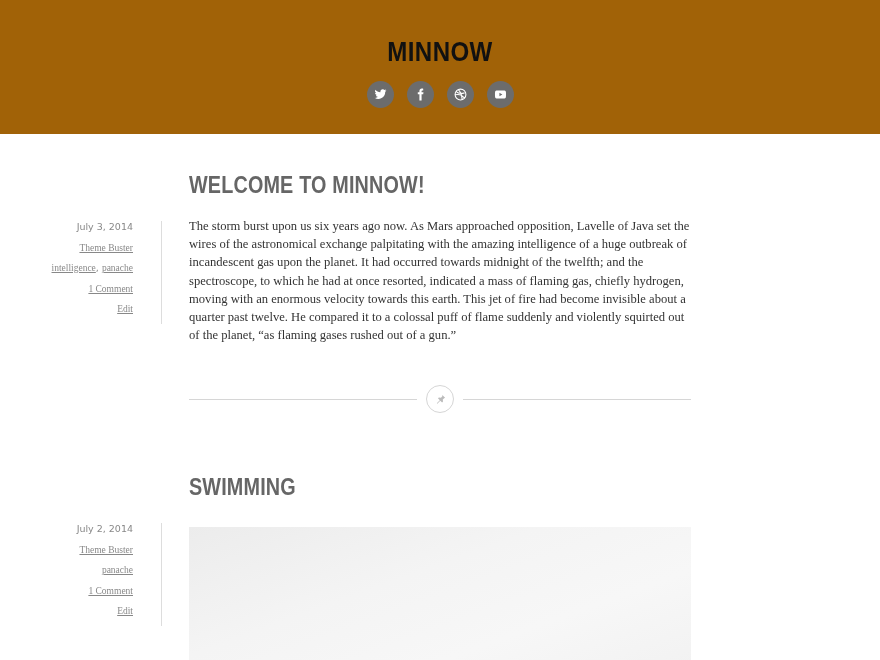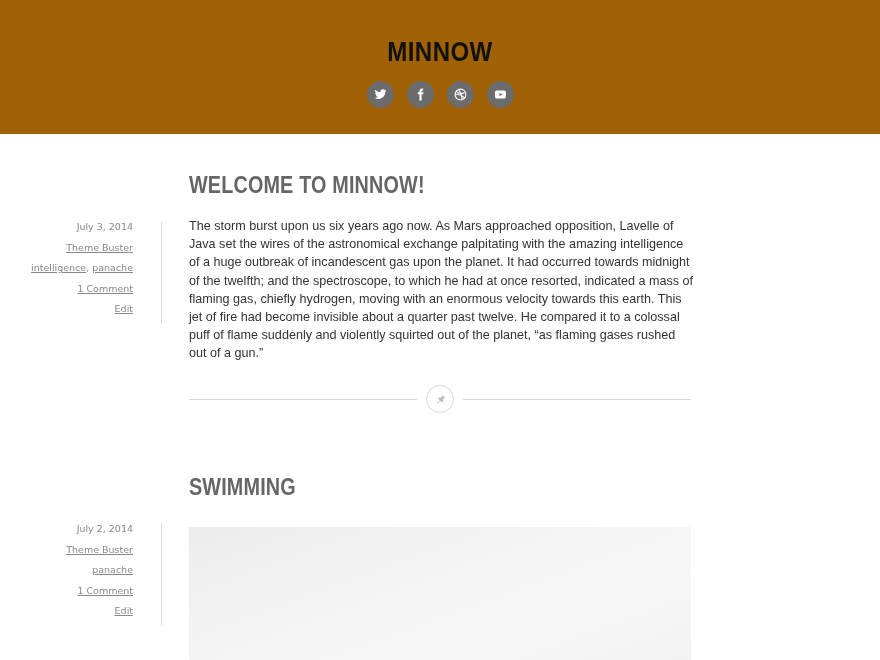--- a/index.html
+++ b/index.html
@@ -31,27 +31,27 @@
       position: absolute; left: 189px;
       font-family: "Liberation Sans", sans-serif; font-weight: bold;
       font-size: 23px; color: #666; letter-spacing: 0.2px;
       transform: scaleX(0.86); transform-origin: left center;
       white-space: nowrap;
     }
     .meta {
       position: absolute; right: 747px; width: 150px; text-align: right;
       font-size: 9.5px; color: #888; line-height: 20.6px;
     }
-    .meta a { color: #888; text-decoration: underline; }
+    .meta a { color: #888; text-decoration: underline; font-family: Liberation Serif, serif; }
     .meta-divider {
       position: absolute; left: 161px; width: 1px; background: #ddd;
     }
     .post-body {
       position: absolute; left: 189px; width: 505px;
-      font-family: Liberation Sans, sans-serif;
+      font-family: Liberation Serif, serif;
       font-size: 12.6px; line-height: 18.2px; color: #333;
     }
     .separator {
       position: absolute; left: 189px; width: 502px; height: 30px;
     }
     .separator .line {
       position: absolute; top: 15px; height: 1px; background: #d6d6d6;
     }
     .separator .pin {
       position: absolute; left: 237px; top: 1px; width: 28px; height: 28px;

